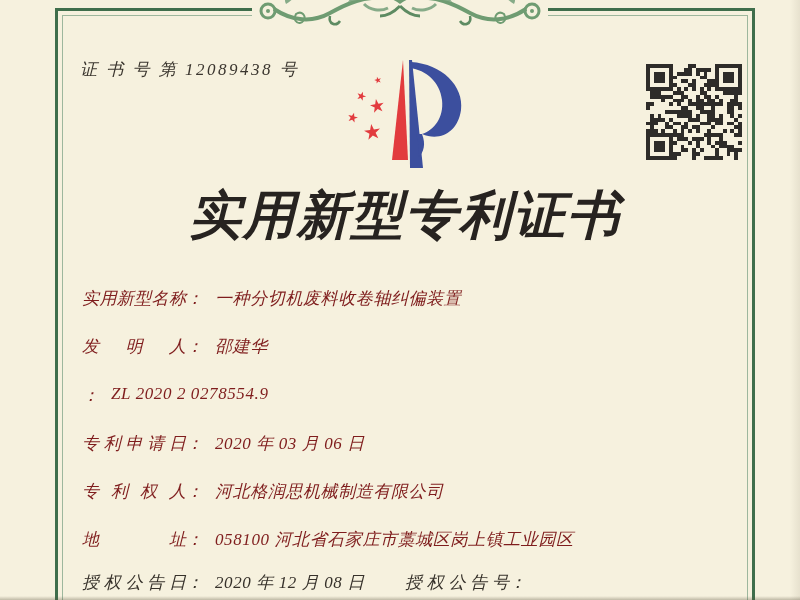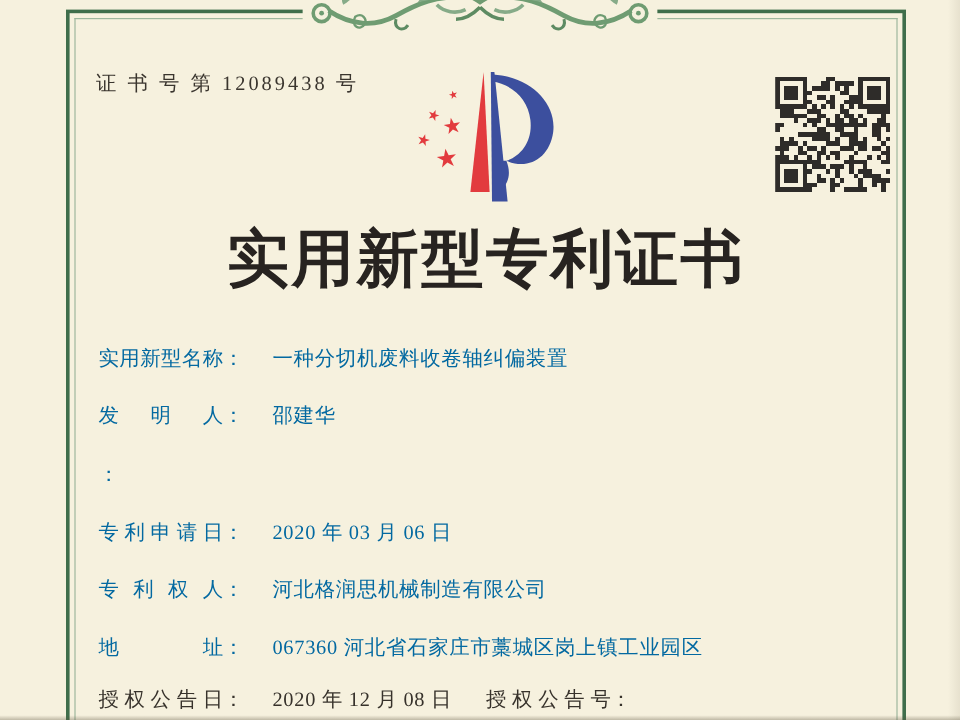--- a/index.html
+++ b/index.html
@@ -1,18 +1,18 @@
 <!DOCTYPE html>
 <html><head>
 <meta charset="utf-8">
 <style>
   html,body{margin:0;padding:0;}
   body{width:800px;height:600px;overflow:hidden;
        font-family:"Liberation Serif","DejaVu Serif",serif;}
-  .page{position:relative;width:800px;height:600px;background:#f6f1de;overflow:hidden;}
+  .page{position:relative;width:800px;height:600px;background:#f6f1de;overflow:hidden;font-style:italic;}
   .page::after{content:"";position:absolute;left:0;bottom:0;width:100%;height:4px;
        background:linear-gradient(to top,rgba(90,82,60,.35),rgba(90,82,60,0));pointer-events:none;}
   .page::before{content:"";position:absolute;right:0;top:0;width:10px;height:100%;
        background:linear-gradient(to left,rgba(120,110,90,.12),rgba(120,110,90,0));pointer-events:none;}
 
   
   .frame{position:absolute;left:55px;top:8px;width:700px;height:660px;
          border:3px solid #3f6e4b;box-sizing:border-box;}
   .frame-inner{position:absolute;left:62px;top:15px;width:686px;height:660px;
          border-top:1px solid #9db79d;border-left:1px solid #9db79d;border-right:1px solid #9db79d;
@@ -26,25 +26,25 @@
   .logo svg{position:absolute;left:0;top:0;}
   .logo .star{position:absolute;color:#e23b3e;line-height:1;font-family:"DejaVu Sans",sans-serif;}
 
   .qr{position:absolute;left:646px;top:64px;width:96px;height:96px;}
 
   .title{position:absolute;left:55px;top:181px;width:700px;text-align:center;
          font-size:52px;font-weight:600;letter-spacing:2px;color:#272320;}
 
   .fields{position:absolute;left:82px;top:287px;width:660px;}
   .field-row{height:48.3px;display:flex;align-items:flex-start;
-             font-size:17px;color:#0369a1;}
+             font-size:17px;color:#7f1d1d;}
   .field-label{display:inline-block;width:104px;text-align:justify;text-align-last:justify;
                letter-spacing:0;}
   .field-colon{display:inline-block;}
-  .field-value{margin-left:24px;letter-spacing:.6px;}
+  .field-value{margin-left:12px;letter-spacing:.6px;}
 
   .footer{position:absolute;left:82px;top:571px;width:680px;display:flex;
           font-size:17px;color:#37322b;}
   .footer .pair{display:flex;align-items:center;}
   .footer .pair-left{width:323px;}
 </style>
 </head>
 <body>
 
 <div class="page">
@@ -430,35 +430,36 @@
         <span class="field-colon">：</span>
       <span class="field-value">一种分切机废料收卷轴纠偏装置</span>
     </div>
     <div class="field-row">
       <span class="field-label">发明人</span>
         <span class="field-colon">：</span>
       <span class="field-value">邵建华</span>
     </div>
     <div class="field-row">
         <span class="field-colon">：</span>
+      <span class="field-value">ZL 2020 2 0278554.9</span>
     </div>
     <div class="field-row">
       <span class="field-label">专利申请日</span>
         <span class="field-colon">：</span>
       <span class="field-value">2020 年 03 月 06 日</span>
     </div>
     <div class="field-row">
       <span class="field-label">专利权人</span>
         <span class="field-colon">：</span>
       <span class="field-value">河北格润思机械制造有限公司</span>
     </div>
     <div class="field-row">
       <span class="field-label">地址</span>
         <span class="field-colon">：</span>
-      <span class="field-value">067360 河北省石家庄市藁城区岗上镇工业园区</span>
+      <span class="field-value">058100 河北省石家庄市藁城区岗上镇工业园区</span>
     </div>
   </div>
 
   <div class="footer">
     <div class="pair pair-left">
       <span class="field-label">授权公告日</span>
         <span class="field-colon">：</span>
       <span class="field-value">2020 年 12 月 08 日</span>
     </div>
     <div class="pair">

